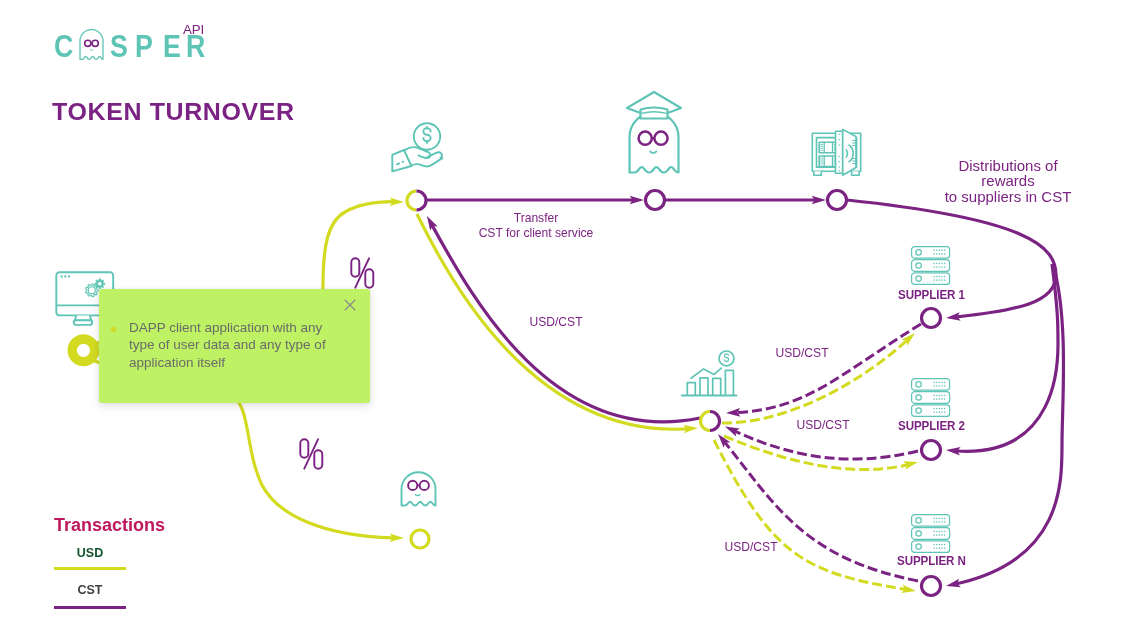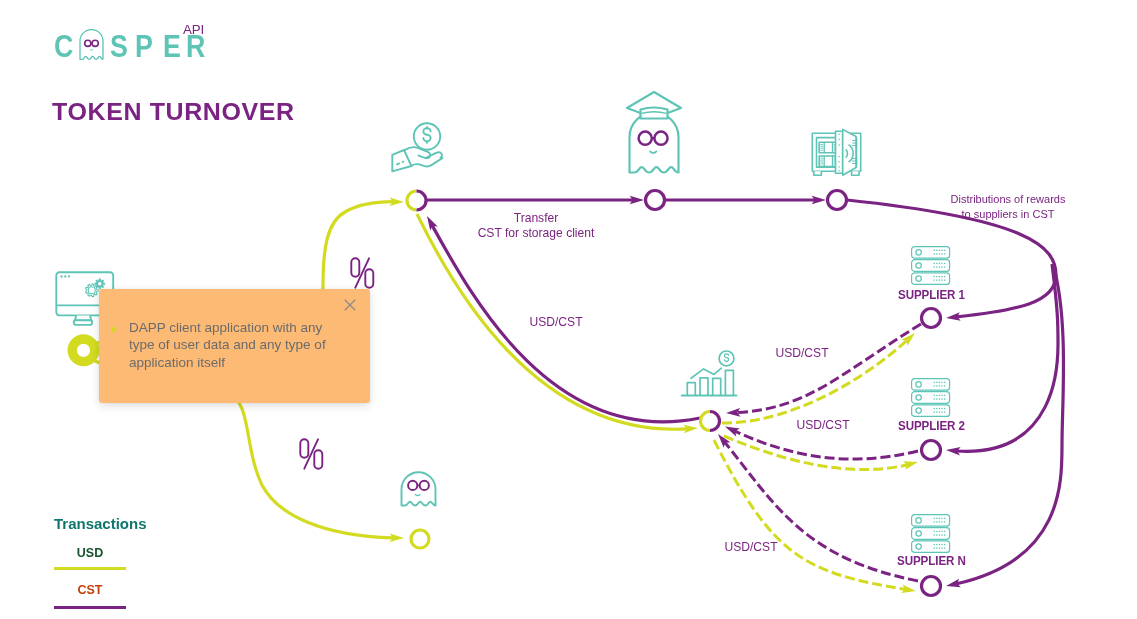--- a/index.html
+++ b/index.html
@@ -12,26 +12,26 @@
   #logo{position:absolute;left:52px;top:30px;width:230px;height:36px;}
   #logo .word{font-family:"Liberation Sans",sans-serif;font-weight:bold;font-size:31.5px;color:#5ec4b6;line-height:30px;position:absolute;top:1px;white-space:pre;transform:scaleX(0.85);transform-origin:left top;}
   #logo .api{position:absolute;left:131px;top:-8px;font-size:13.3px;font-weight:normal;color:#7b2382;letter-spacing:-0.1px;}
   #ghostlogo{position:absolute;left:27px;top:-1px;}
 
   
   #title{position:absolute;left:52px;top:98px;font-size:24.5px;font-weight:bold;color:#7b2382;letter-spacing:0.6px;transform:scaleX(1.02);transform-origin:left top;}
 
   
   #legend{position:absolute;left:54px;top:515px;width:120px;}
-  #legend .lg-title{font-size:15px;color:#0f766e;font-weight:bold;position:absolute;left:0;top:0;white-space:nowrap;}
+  #legend .lg-title{font-size:18px;color:#be185d;font-weight:bold;position:absolute;left:0;top:0;white-space:nowrap;}
   #legend .lg-label{font-size:12.5px;font-weight:bold;text-align:center;width:72px;position:absolute;}
   #legend .lg-bar{width:72px;height:3px;position:absolute;left:0;}
 
   
-  #tooltip{position:absolute;left:99px;top:289px;width:271px;height:114px;background:#fdba74;border-radius:3px;
+  #tooltip{position:absolute;left:99px;top:289px;width:271px;height:114px;background:#bef264;border-radius:3px;
            box-shadow:0 3px 10px rgba(0,0,0,0.13), 0 0 2px rgba(0,0,0,0.08);}
   #tooltip .close{position:absolute;left:244px;top:8.5px;width:14px;height:14px;cursor:pointer;}
   #tooltip .row{position:absolute;left:12px;top:29.5px;width:215px;display:flex;}
   #tooltip .dot{width:5px;height:5px;border-radius:50%;background:#d3db21;margin-top:8px;flex:0 0 auto;}
   #tooltip .txt{margin-left:13px;width:198px;font-size:13.5px;line-height:17.5px;color:#6b6b6b;}
 
   
   .dlabel{position:absolute;color:#7b2382;font-size:12.1px;text-align:center;line-height:15px;}
   .suplabel{position:absolute;color:#7b2382;font-size:13.2px;font-weight:bold;letter-spacing:-0.1px;transform:scaleX(0.88);transform-origin:left top;white-space:nowrap;}
   .pctsvg{position:absolute;}
@@ -277,27 +277,27 @@
       <circle cx="931" cy="586" r="9.5" fill="#fff" stroke="#7b2382" stroke-width="3.2"></circle>
       <circle cx="420" cy="539" r="9" fill="#fff" stroke="#d3db21" stroke-width="3.2"></circle>
       <g>
         <circle cx="83.5" cy="350.3" r="11.3" fill="none" stroke="#d3db21" stroke-width="9.4"></circle>
       </g>
     </g>
   </svg>
 
   <div class="dlabel" style="left:470px;top:211px;width:132px;">
     <span>Transfer</span><br>
-    <span>CST for storage client</span>
+    <span>CST for client service</span>
   </div>
   <div class="dlabel" style="left:521px;top:315px;width:70px;">USD/CST</div>
   <div class="dlabel" style="left:767px;top:345.5px;width:70px;">USD/CST</div>
   <div class="dlabel" style="left:788px;top:418px;width:70px;">USD/CST</div>
   <div class="dlabel" style="left:716px;top:539.5px;width:70px;">USD/CST</div>
-  <div class="dlabel" style="left:930px;top:158px;width:156px;line-height:15.4px;font-size:11px;margin-top:34px;">
+  <div class="dlabel" style="left:930px;top:158px;width:156px;line-height:15.4px;font-size:15px;">
     <span>Distributions of rewards</span><br>
     <span>to suppliers in CST</span>
   </div>
 
   <div class="suplabel" style="left:897.5px;top:286.5px;">SUPPLIER 1</div>
   <div class="suplabel" style="left:897.5px;top:417.5px;">SUPPLIER 2</div>
   <div class="suplabel" style="left:896.5px;top:552.5px;">SUPPLIER N</div>
 
   <svg class="pctsvg" style="left:349.5px;top:257px;" width="26" height="32" viewBox="0 0 26 32" aria-label="%">
     <rect x="1.3" y="1.3" width="8.0" height="18.4" rx="4.0" ry="4.0" fill="none" stroke="#7b2382" stroke-width="1.9"></rect>
@@ -310,21 +310,21 @@
     <path d="M19.0,1.3 L5.3,30.7" fill="none" stroke="#7b2382" stroke-width="1.9" stroke-linecap="round"></path>
   </svg>
 
   <div id="legend">
     <div class="lg-title">Transactions</div>
     <div class="lg-item">
       <div class="lg-label" style="color:#14532d;left:0;top:31px">USD</div>
       <div class="lg-bar" style="background:#d3db21;top:51.5px"></div>
     </div>
     <div class="lg-item">
-      <div class="lg-label" style="color:#c2410c;left:0;top:68px">CST</div>
+      <div class="lg-label" style="color:#404040;left:0;top:68px">CST</div>
       <div class="lg-bar" style="background:#7b2382;top:90.5px"></div>
     </div>
   </div>
 
   <div id="tooltip">
     <svg class="close" viewBox="0 0 14 14">
       <path d="M1.8,1.8 L12.2,12.2 M12.2,1.8 L1.8,12.2" stroke="#8a8a8a" stroke-width="1.25" fill="none"></path>
     </svg>
     <div class="row">
       <div class="dot"></div>

